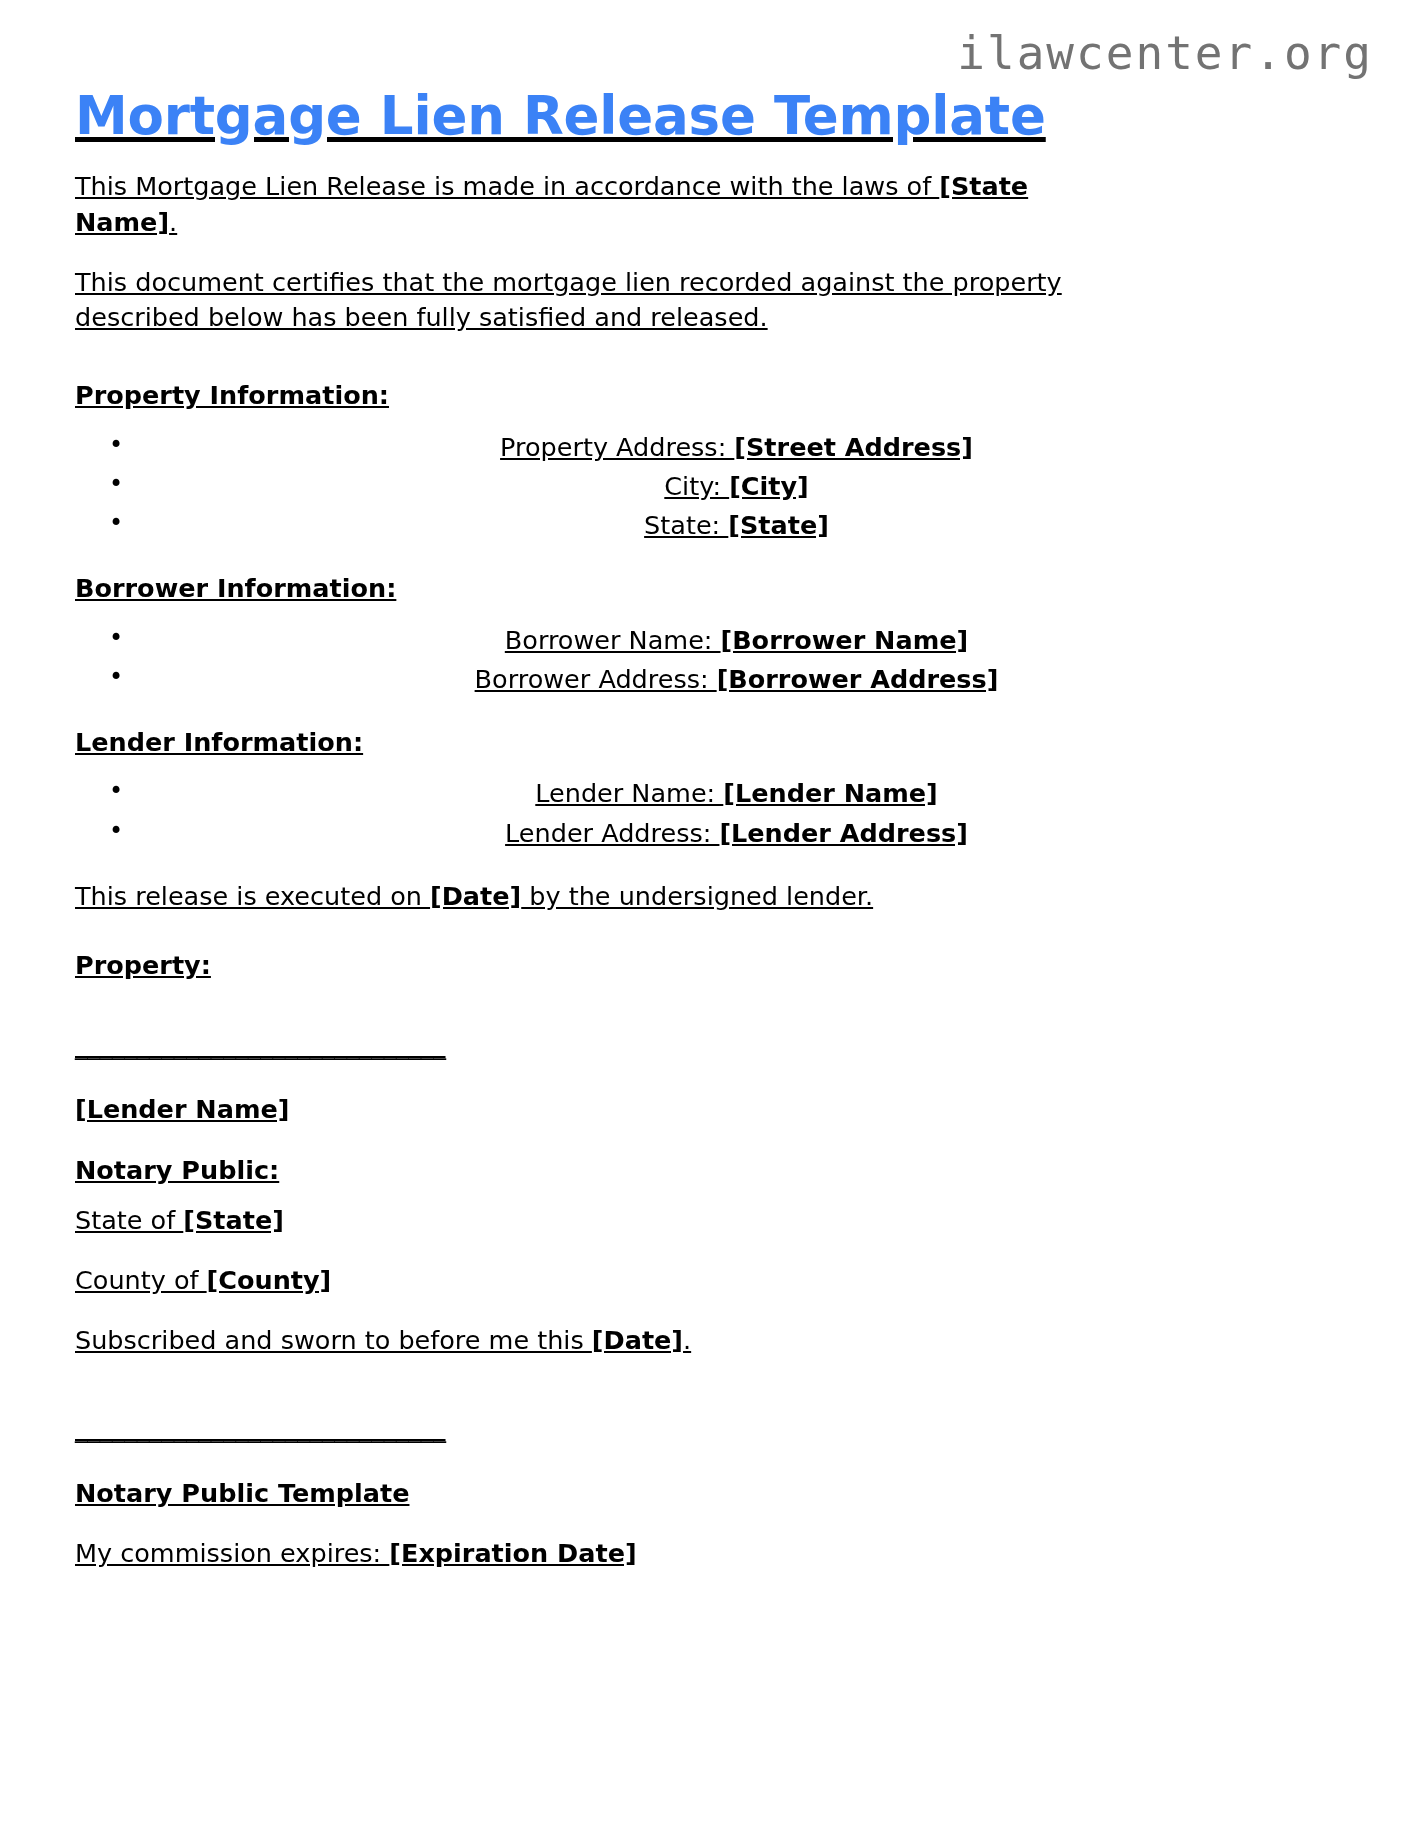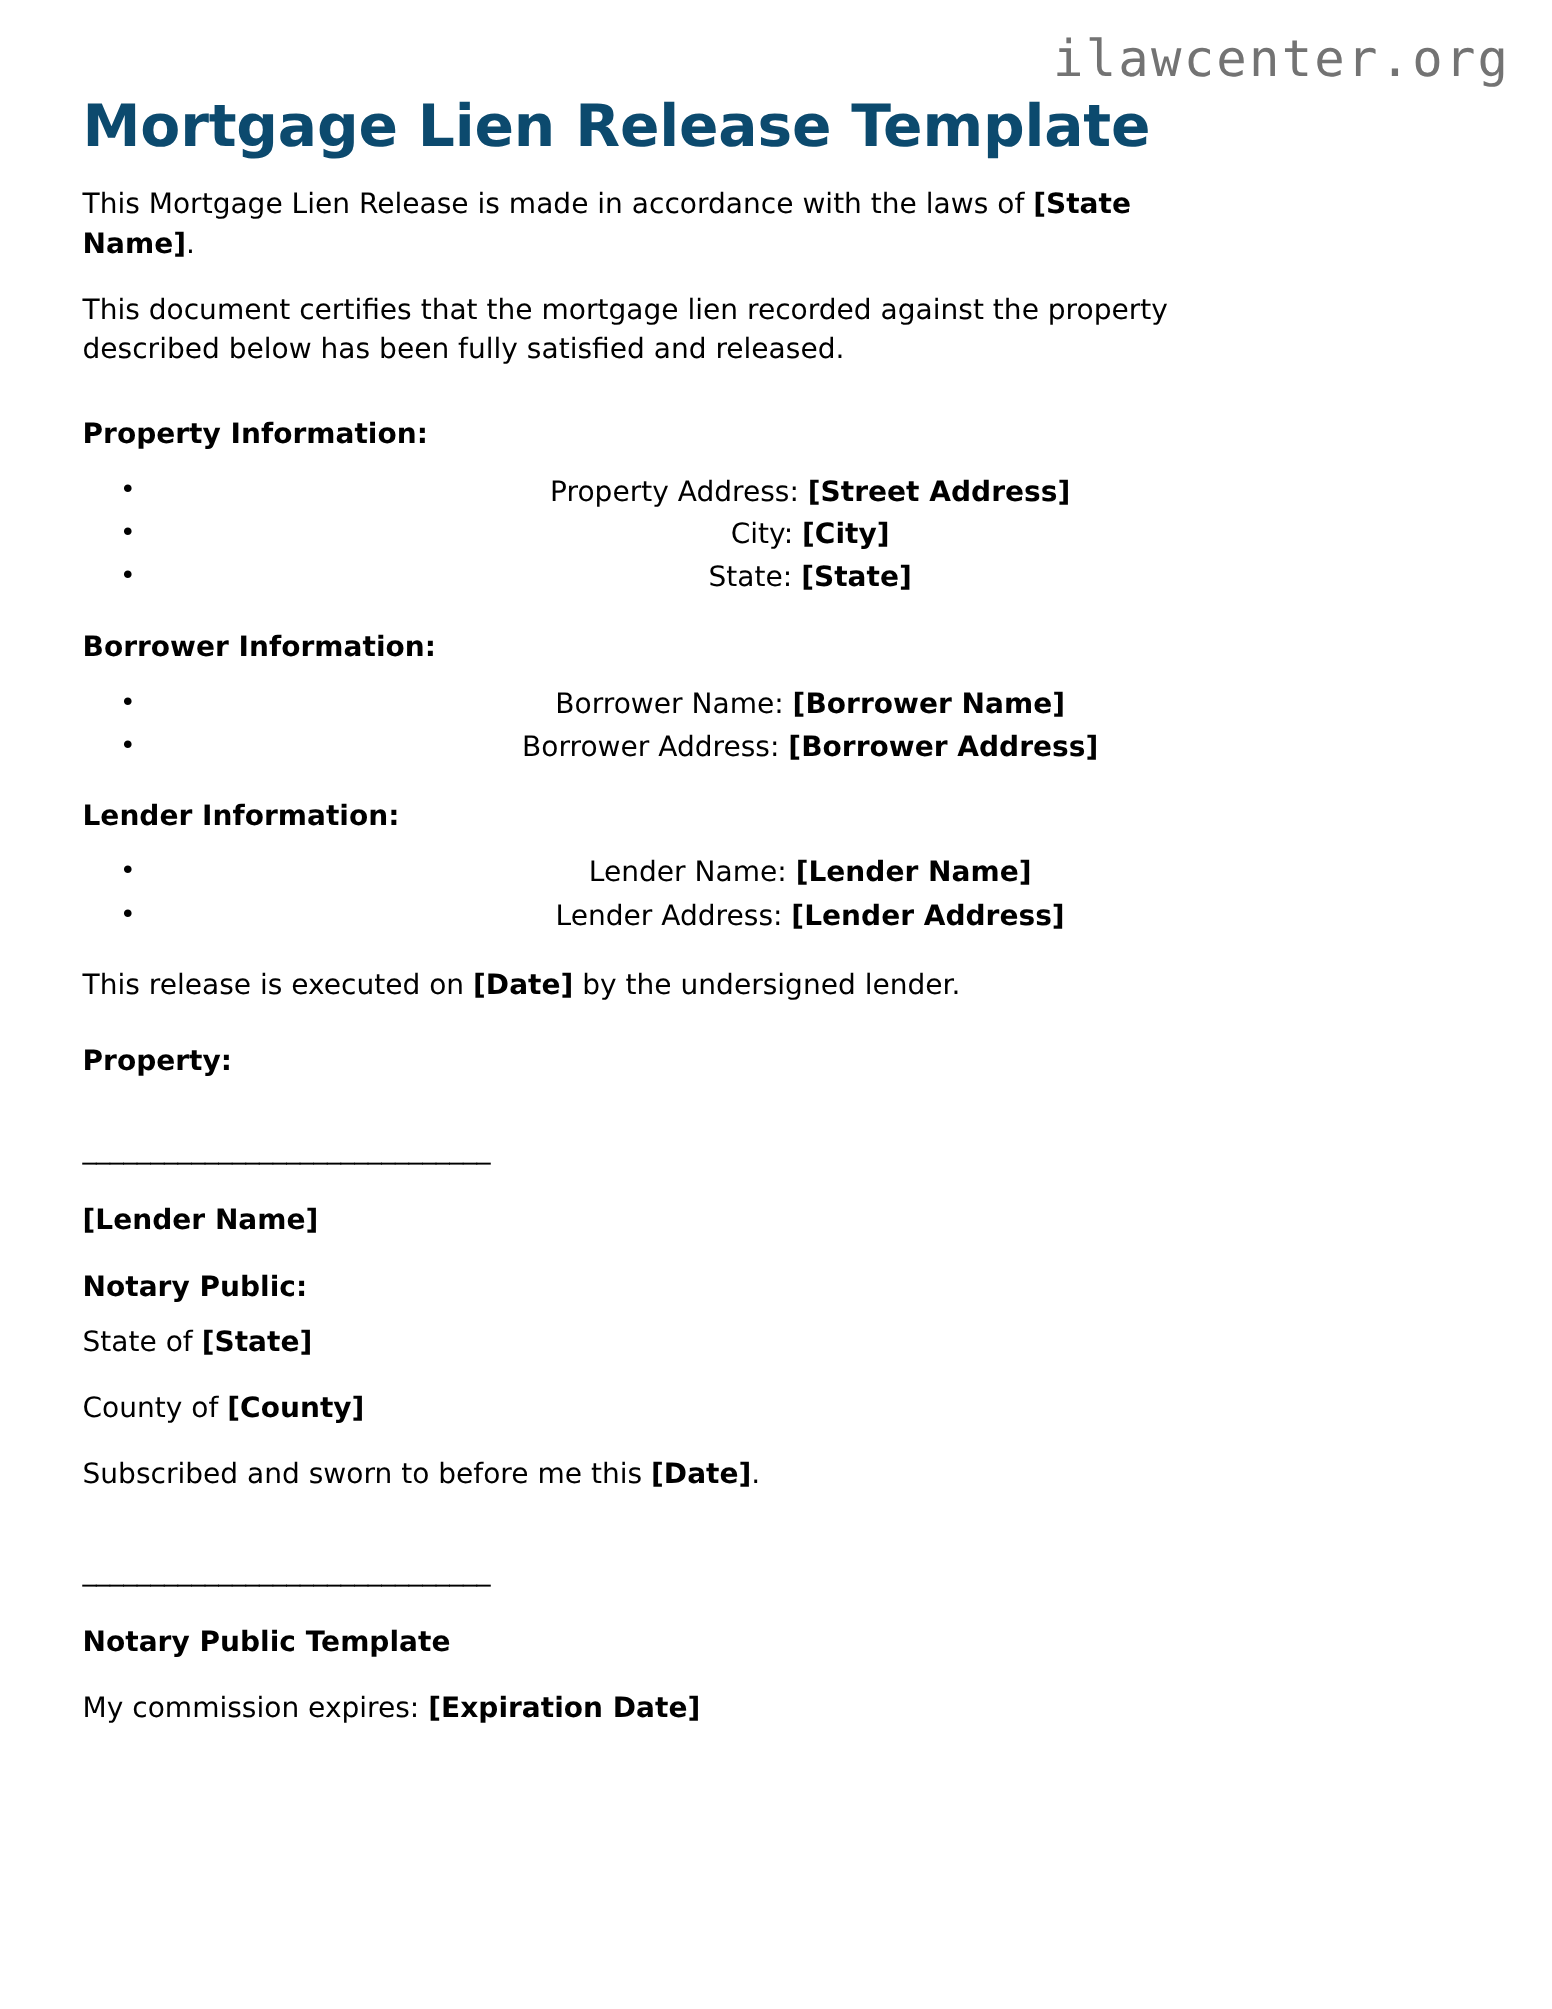--- a/index.html
+++ b/index.html
@@ -16,20 +16,21 @@
     color: #000000;
     overflow: hidden;
   }
 
   .page {
     position: relative;
     width: 1411px;
     height: 1530px;
     box-sizing: border-box;
     padding: 0 75px 0 75px;
+    text-decoration: underline;
   }
 
   
   .watermark {
     position: absolute;
     top: 30px;
     right: 38px;
     font-family: "DejaVu Sans Mono", "Liberation Mono", monospace;
     font-size: 46px;
     letter-spacing: 2px;
@@ -40,21 +41,21 @@
   }
 
   
   .doc-title {
     margin: 0;
     padding-top: 86px;
     font-size: 53px;
     font-weight: 700;
     letter-spacing: -0.2px;
     line-height: 1.12;
-    color: #0c4a6e;
+    color: #3b82f6;
   }
 
   
   .body-wrap {
     padding-top: 24px;
     font-size: 25.5px;
     line-height: 1.40;
   }
 
   p.para {

